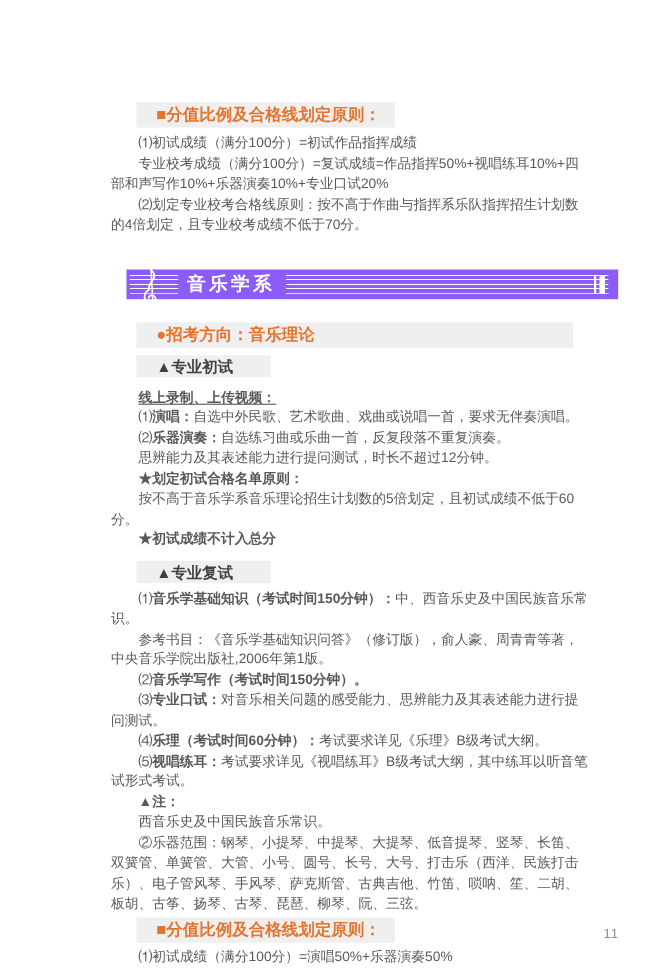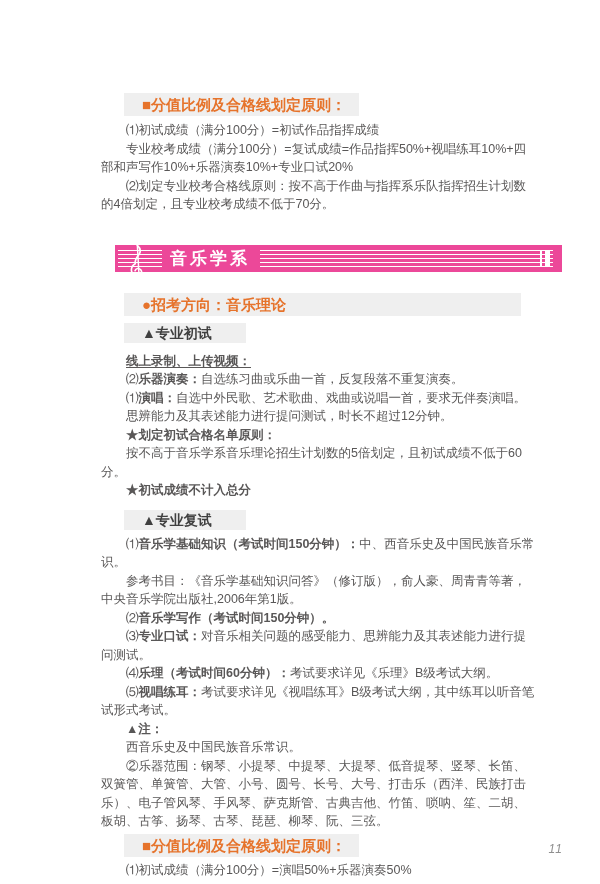--- a/index.html
+++ b/index.html
@@ -23,33 +23,33 @@
   .paras p{margin:0;}
   .body{font-size:12.5px;line-height:18.5px;text-indent:2em;color:#595757;}
   .body b{font-weight:bold;}
   .ul{text-decoration:underline;text-underline-offset:2px;}
   .top-paras{margin-top:5px;}
   .round1{margin-top:9px;}
   .round2{margin-top:5px;}
   .final{margin-top:4px;}
 
   
-  .banner{margin-top:31px;margin-left:14px;width:447px;height:27px;background:#ec4899;
+  .banner{margin-top:31px;margin-left:14px;width:447px;height:27px;background:#8b5cf6;
         display:flex;align-items:center;position:relative;overflow:visible;}
   .staff{background:repeating-linear-gradient(to bottom,#ffffff 0,#ffffff 1px,rgba(0,0,0,0) 1px,rgba(0,0,0,0) 4px);}
   .clef-wrap{position:relative;width:44px;height:17px;margin-left:3px;flex:0 0 auto;}
   .clef{position:absolute;left:8px;top:-6px;}
   .banner-title{color:#ffffff;font-weight:bold;font-size:17px;letter-spacing:3px;
         margin:0 10px 0 8px;white-space:nowrap;}
   .staff-right{flex:1;height:17px;position:relative;margin-right:9px;}
   .bl{position:absolute;top:0;height:17px;background:#ffffff;}
   .bl.thin{right:11px;width:2px;}
   .bl.thick{right:3px;width:5px;}
 
-  .pagenum{position:absolute;top:842px;right:37px;font-size:12px;color:#8f8f8f;letter-spacing:1px;font-style:italic;}
+  .pagenum{position:absolute;top:842px;right:37px;font-size:12px;color:#8f8f8f;letter-spacing:1px;}
 </style>
 </head>
 <body>
 
 <div class="page">
   <div class="content">
 
     <div class="bar-row">
       <span class="hbar">■分值比例及合格线划定原则：</span>
     </div>
@@ -76,22 +76,22 @@
 
     <div class="dir-bar">
       <span>●招考方向：音乐理论</span>
     </div>
 
     <div class="bar-row sub">
       <span class="subbar">▲专业初试</span>
     </div>
     <div class="paras round1">
       <p class="body"><b class="ul">线上录制、上传视频： </b></p>
+      <p class="body"><span>⑴</span><b>演唱：</b><span>自选中外民歌、艺术歌曲、戏曲或说唱一首，要求无伴奏演唱。</span></p>
       <p class="body"><span>⑵</span><b>乐器演奏：</b><span>自选练习曲或乐曲一首，反复段落不重复演奏。</span></p>
-      <p class="body"><span>⑴</span><b>演唱：</b><span>自选中外民歌、艺术歌曲、戏曲或说唱一首，要求无伴奏演唱。</span></p>
       <p class="body"><span></span><b></b><span>思辨能力及其表述能力进行提问测试，时长不超过12分钟。</span></p>
       <p class="body"><span></span><b>★划定初试合格名单原则：</b><span></span></p>
       <p class="body"><span></span><b></b><span>按不高于音乐学系音乐理论招生计划数的5倍划定，且初试成绩不低于60分。</span></p>
       <p class="body"><span></span><b>★初试成绩不计入总分</b><span></span></p>
     </div>
 
     <div class="bar-row sub2">
       <span class="subbar">▲专业复试</span>
     </div>
     <div class="paras round2">

